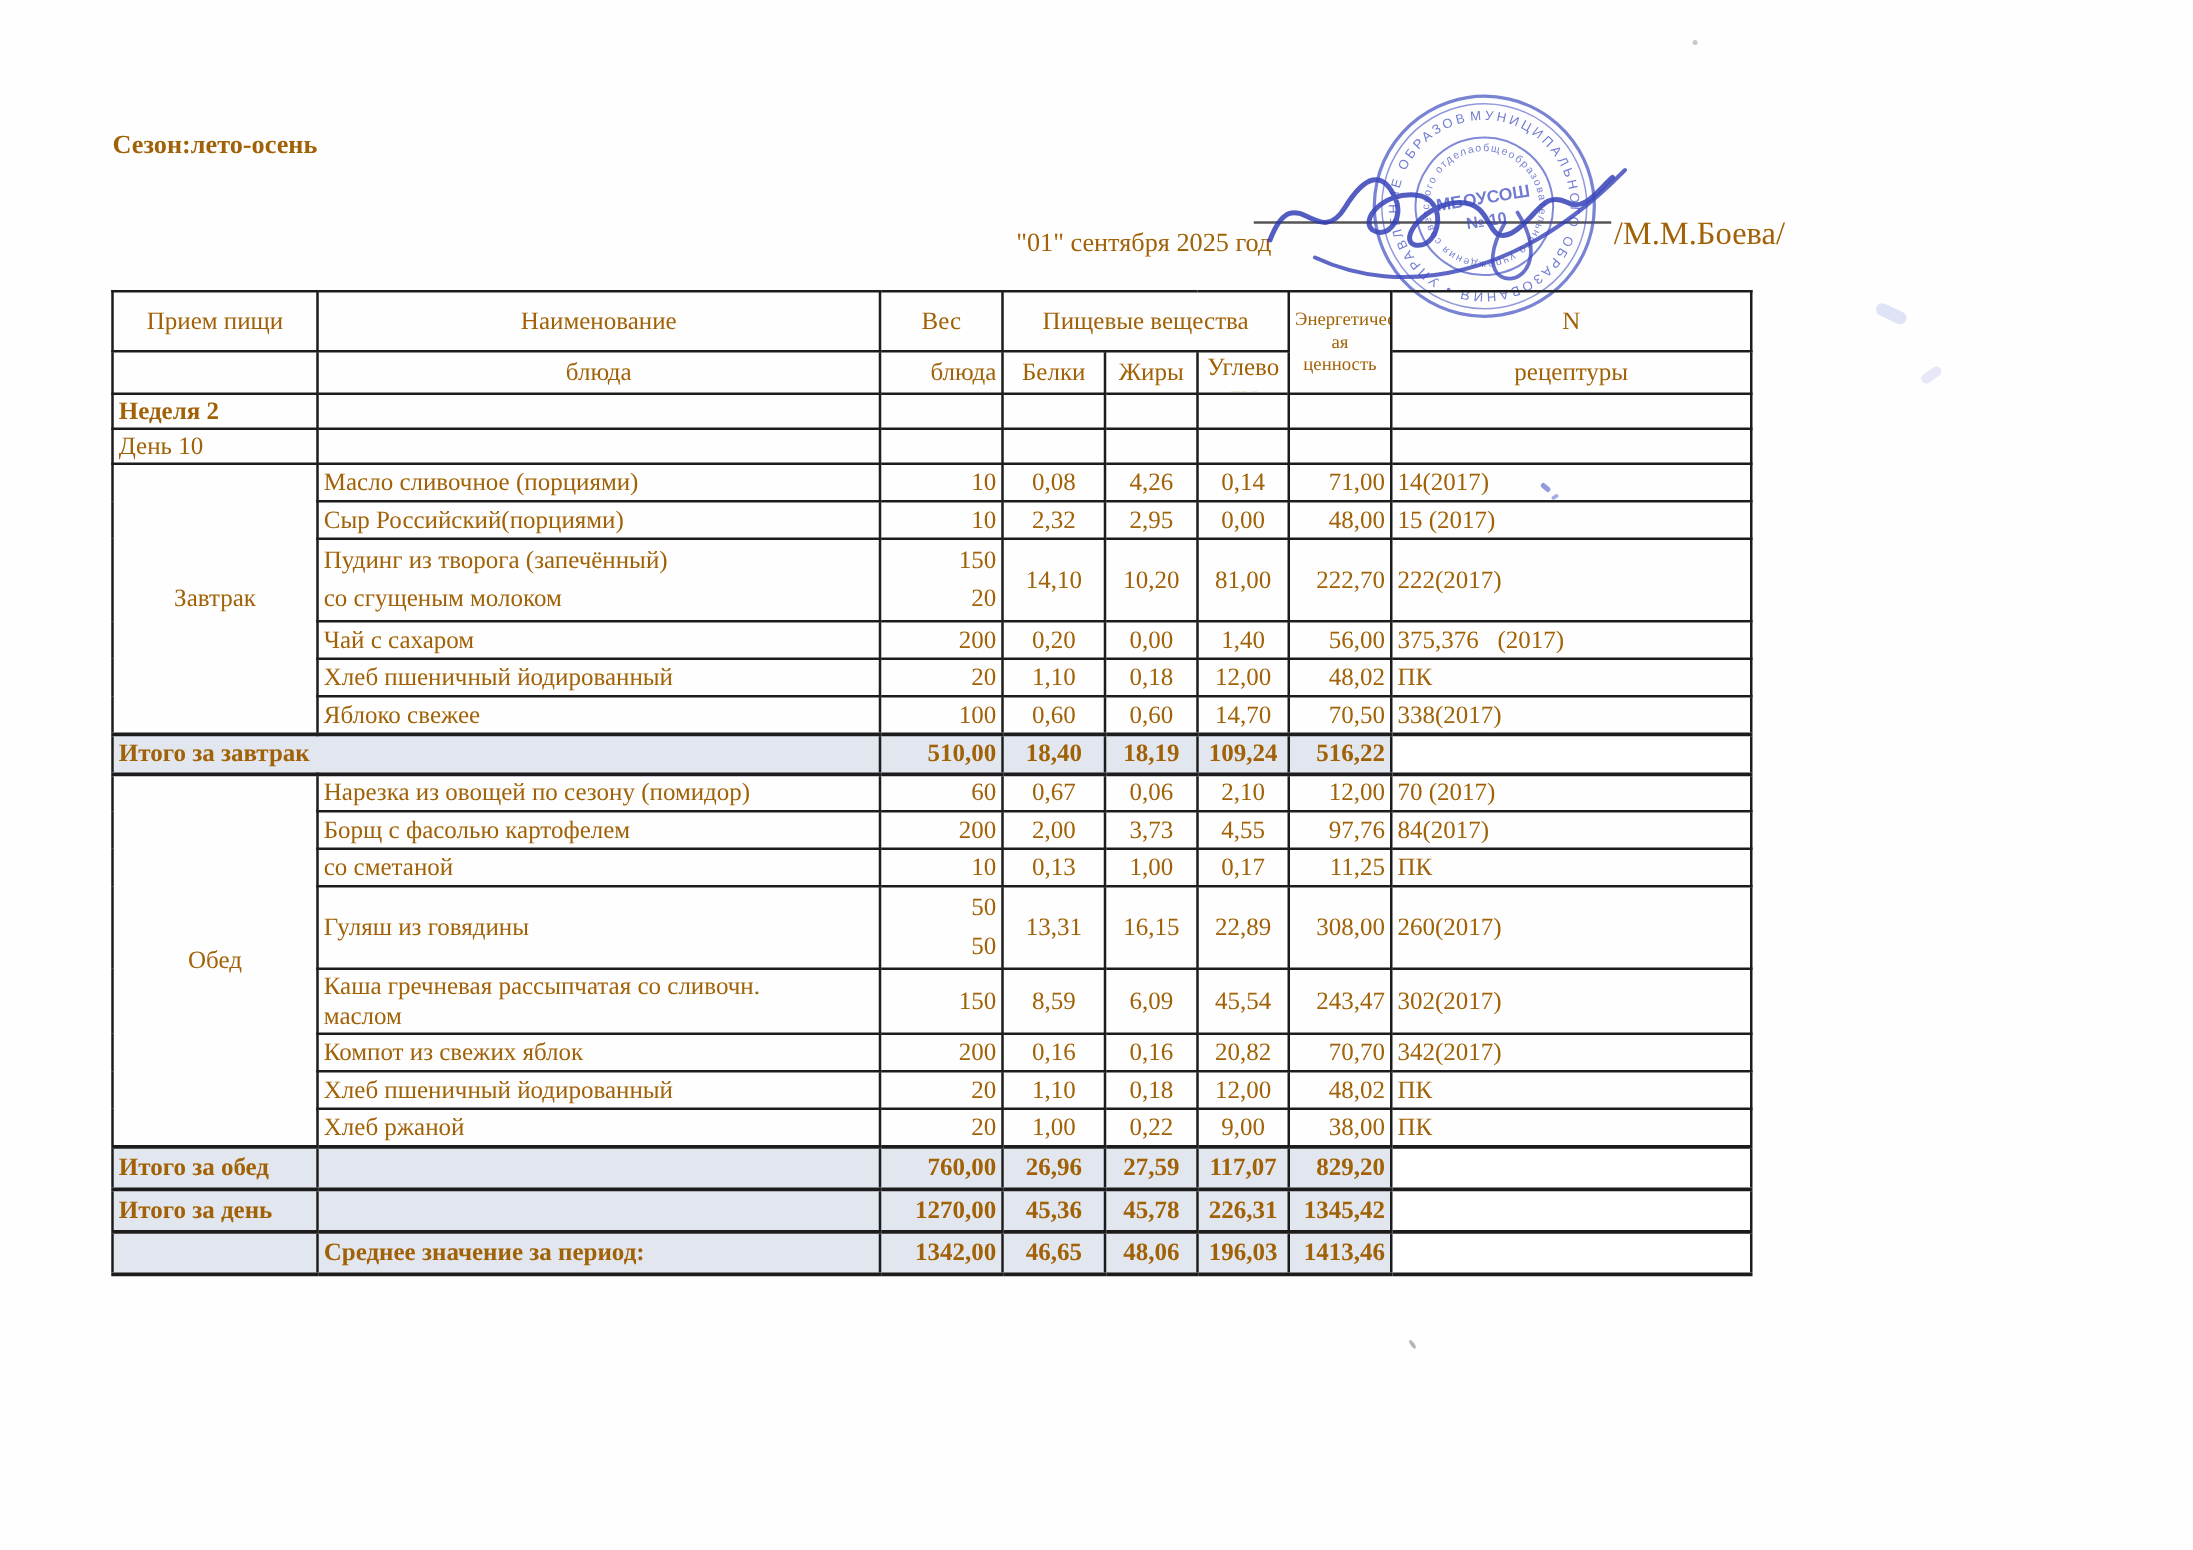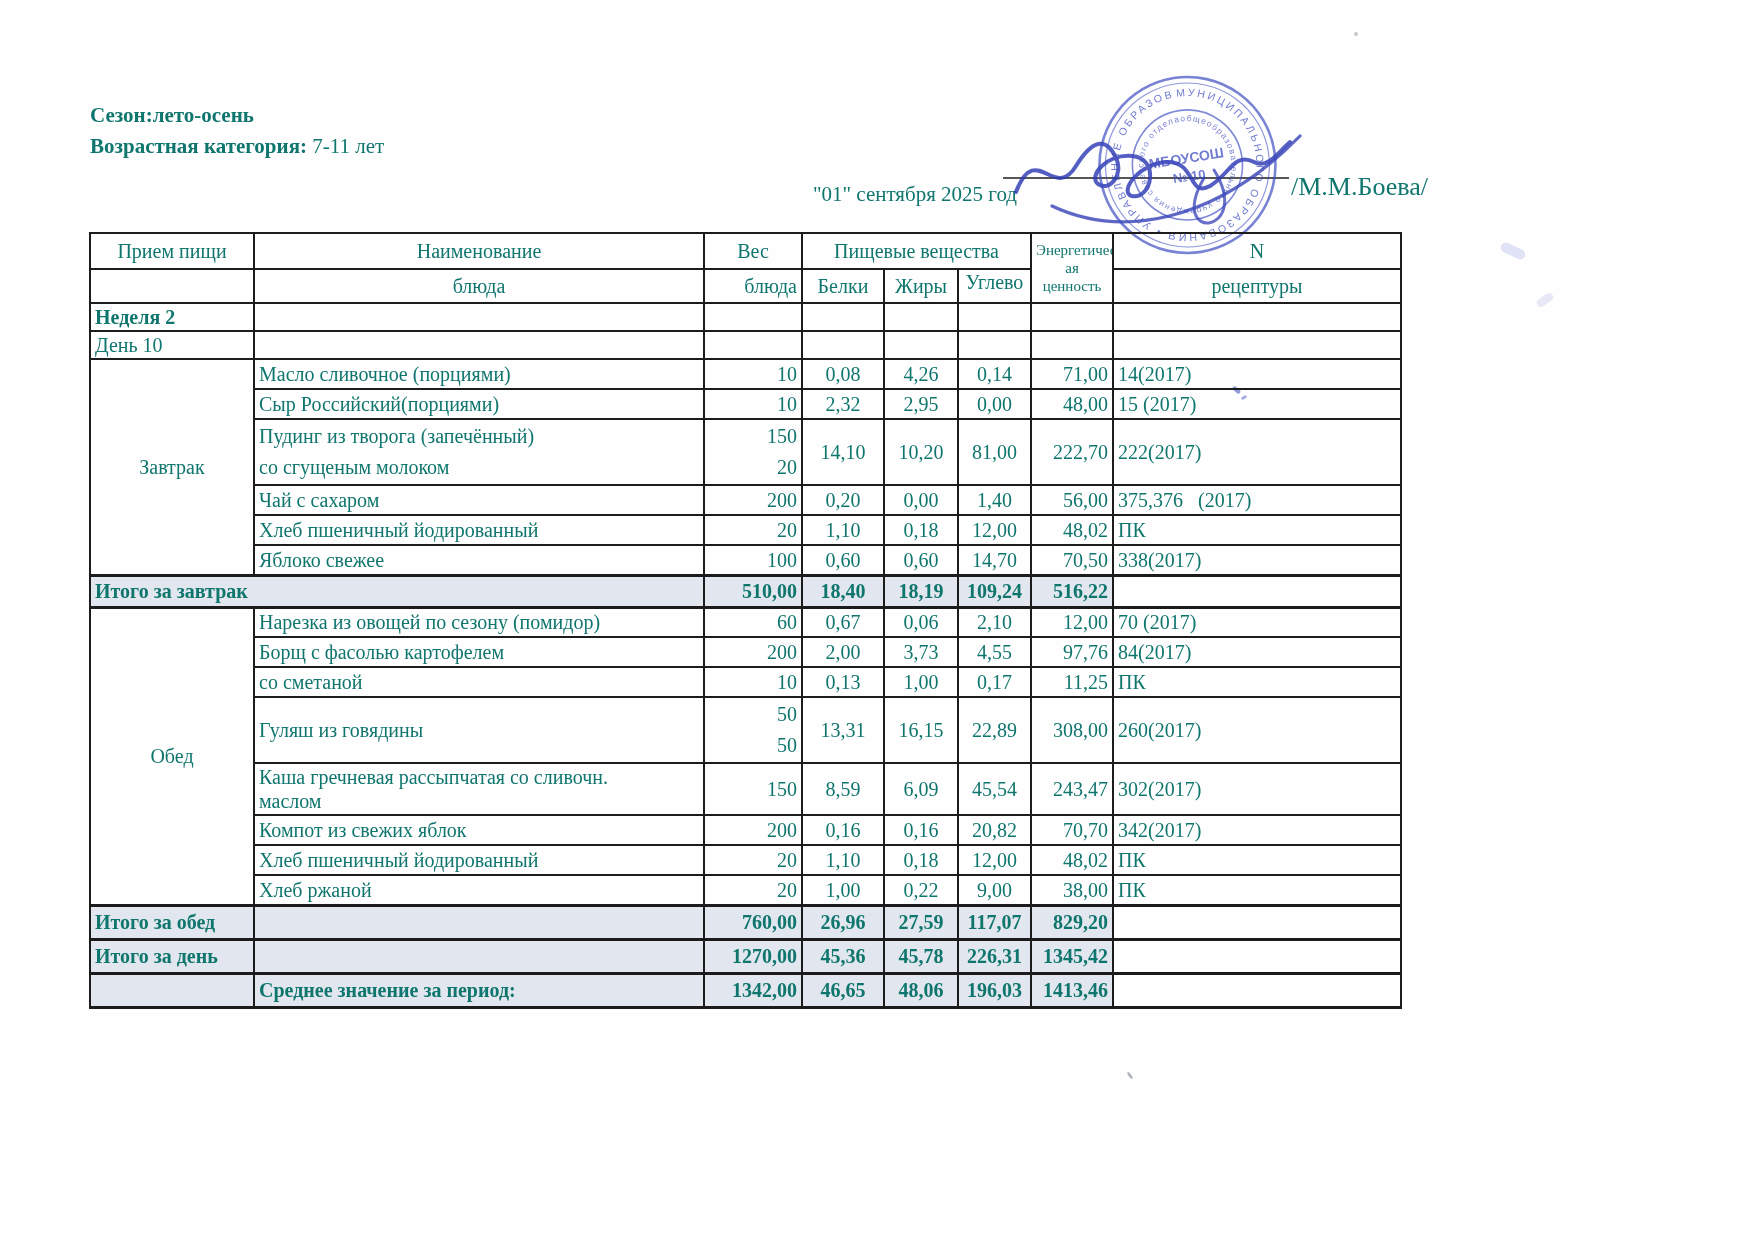--- a/index.html
+++ b/index.html
@@ -1,17 +1,17 @@
 <!DOCTYPE html>
 <html lang="ru"><head>
 <meta charset="utf-8">
 <style>
   html,body{margin:0;padding:0;background:#9a9a9a;}
   .page{position:relative;width:1754px;height:1240px;background:#fefefe;overflow:hidden;
-        font-family:"Liberation Serif", serif;color:#0f766e;}
+        font-family:"Liberation Serif", serif;color:#a16207;}
   .b{font-weight:bold;}
   
   .hdr-left{position:absolute;left:90px;top:100px;font-size:21px;line-height:31px;}
   .hdr-right{position:absolute;left:755px;top:98px;width:420px;text-align:center;font-size:21px;line-height:31px;}
   .date-line{position:absolute;left:700px;top:182px;width:430px;text-align:center;font-size:21px;}
   .sig-line{position:absolute;left:1003px;top:177px;width:286px;border-bottom:2px solid #565656;}
   .sig-name{position:absolute;left:1291px;top:172px;font-size:26px;}
   .signature-svg{position:absolute;left:1008px;top:108px;opacity:.9;}
   .stamp-svg{position:absolute;left:1048px;top:64px;opacity:.8;transform:rotate(-9deg);}
   
@@ -25,40 +25,36 @@
   td.nm{text-align:left;padding-left:7px;white-space:pre-line;}
   td.wt{text-align:right;padding-right:4px;white-space:pre-line;}
   td.pr,td.ft,td.cb{text-align:center;}
   td.en{text-align:right;padding-right:14px;}
   td.rc{text-align:left;padding-left:7px;white-space:pre-wrap;}
   td.hc{text-align:center;}
   td.meal-cell{text-align:center;font-weight:normal;}
   td.en-h{font-size:15px;line-height:1.15;text-align:center;white-space:pre-line;padding:0 2px;}
   td.wt-h{text-align:right;padding-right:8px;}
   .clip{height:30px;overflow:hidden;white-space:pre-line;line-height:1.1;text-align:center;}
-  tr.h-hdr1{height:36px}tr.h-hdr2{height:30px}tr.h-sm{height:28px}tr.h-std{height:30px}
+  tr.h-hdr1{height:48px}tr.h-hdr2{height:30px}tr.h-sm{height:28px}tr.h-std{height:30px}
   tr.h-tall{height:56px}tr.h-tall2{height:52px}tr.h-tot{height:32px}tr.h-tot2{height:34px}
   tr.total td{font-weight:bold;background:#e2e6ee;border-top-width:3px;border-bottom-width:3px;margin-top:28px;}
   tr.total td.nobg{background:#fff;}
   td.tot-lbl{text-align:left;padding-left:7px;}
   td.avg-lbl{text-align:left;padding-left:34px;font-weight:bold;}
   td.merge-below{border-bottom-style:hidden;}
   tr.spread td.nm,tr.spread td.wt{line-height:1.55;}
 </style>
 </head>
 <body>
 
 <div class="page" id="pg">
 
   <div class="hdr-left">
     <div class="b">Сезон:лето-осень</div>
-    <div>
-      <span class="b">Возрастная категория:</span>
-      <span>7-11 лет</span>
-    </div>
   </div>
 
   <div class="hdr-right">
   </div>
   <div class="date-line">"01" сентября 2025 год</div>
   <div class="sig-line"></div>
   <div class="sig-name">/М.М.Боева/</div>
 
   <svg class="signature-svg" width="310" height="125" viewBox="0 0 310 125">
     <path d="M8,84 C28,32 46,94 68,58 C84,32 98,28 108,50 C116,66 102,84 90,76 C80,68 98,46 124,48 C152,50 144,92 124,88 C110,84 132,54 160,54 C188,54 180,90 202,78 C222,66 226,44 246,54 C260,62 272,42 282,34" fill="none" stroke="#2e3ab5" stroke-width="4" stroke-linecap="round" opacity="0.9"></path>

